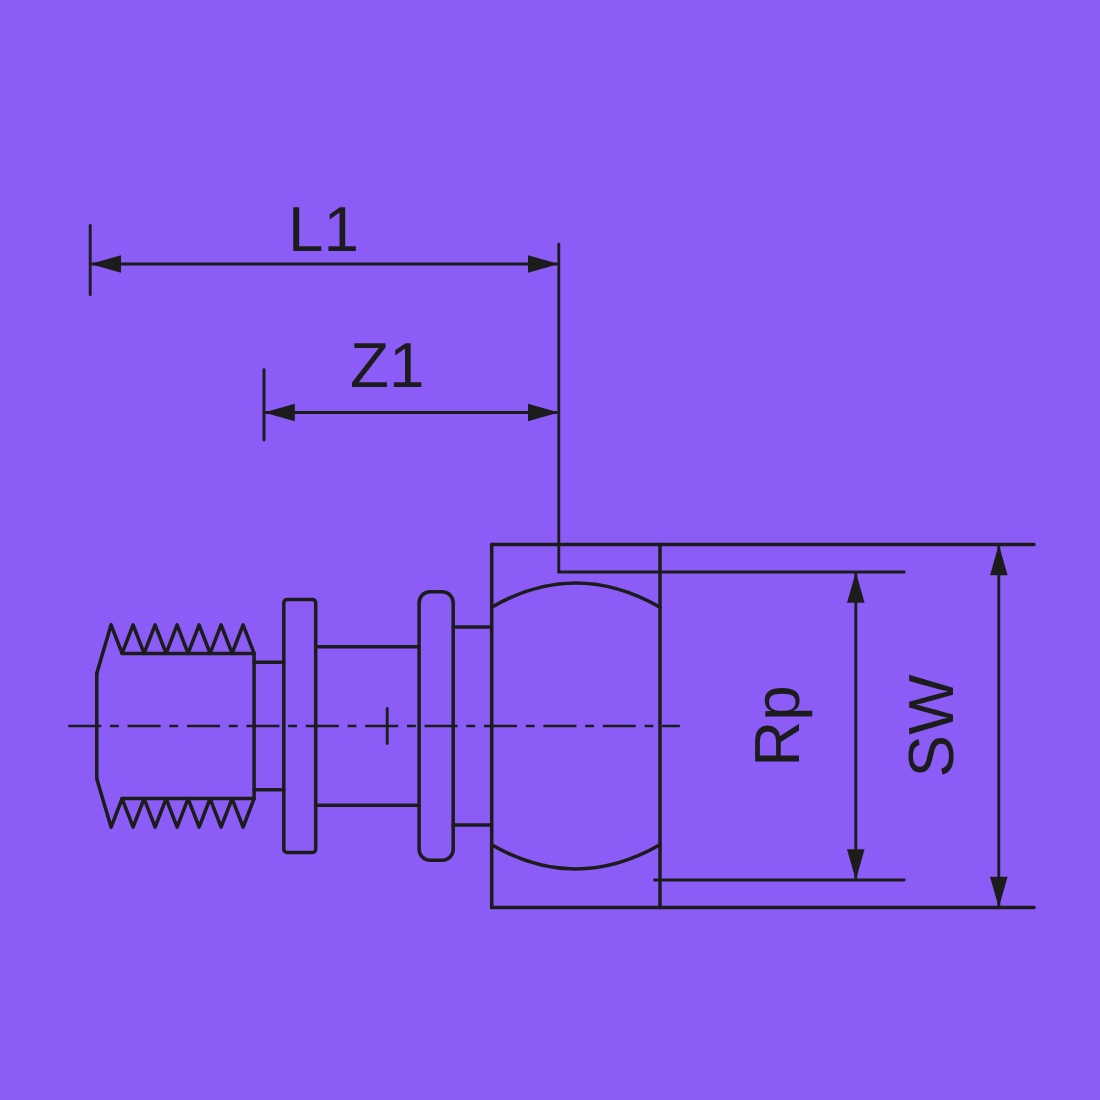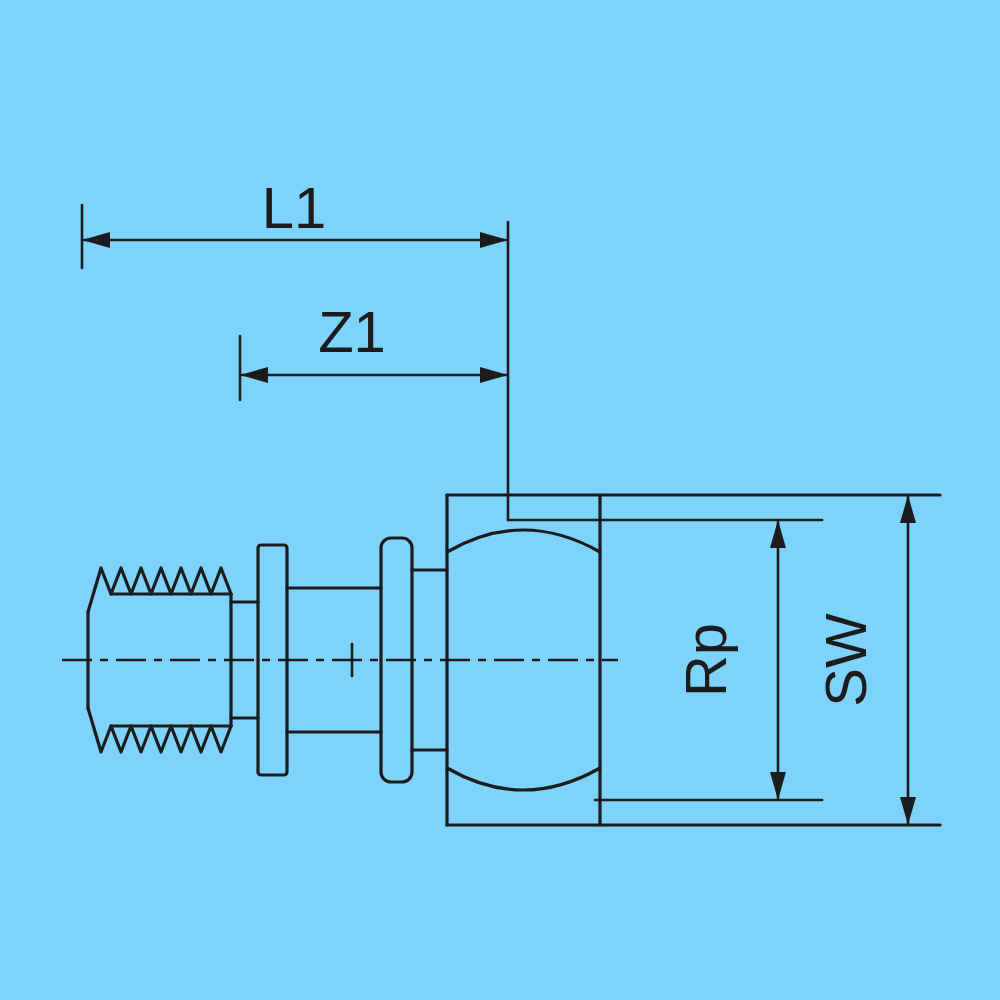--- a/index.html
+++ b/index.html
@@ -7,21 +7,21 @@
     padding: 0;
     width: 1000px;
     height: 1000px;
     background: #ffffff;
     font-family: "Liberation Sans", sans-serif;
   }
   #drawing-stage {
     position: relative;
     width: 1000px;
     height: 1000px;
-    background: #7dd3fc;
+    background: #8b5cf6;
   }
   svg { display: block; }
   .obj {
     stroke: #1c1c1c;
     stroke-width: 3.2;
     fill: none;
     stroke-linejoin: round;
     stroke-linecap: round;
   }
   .dim {

